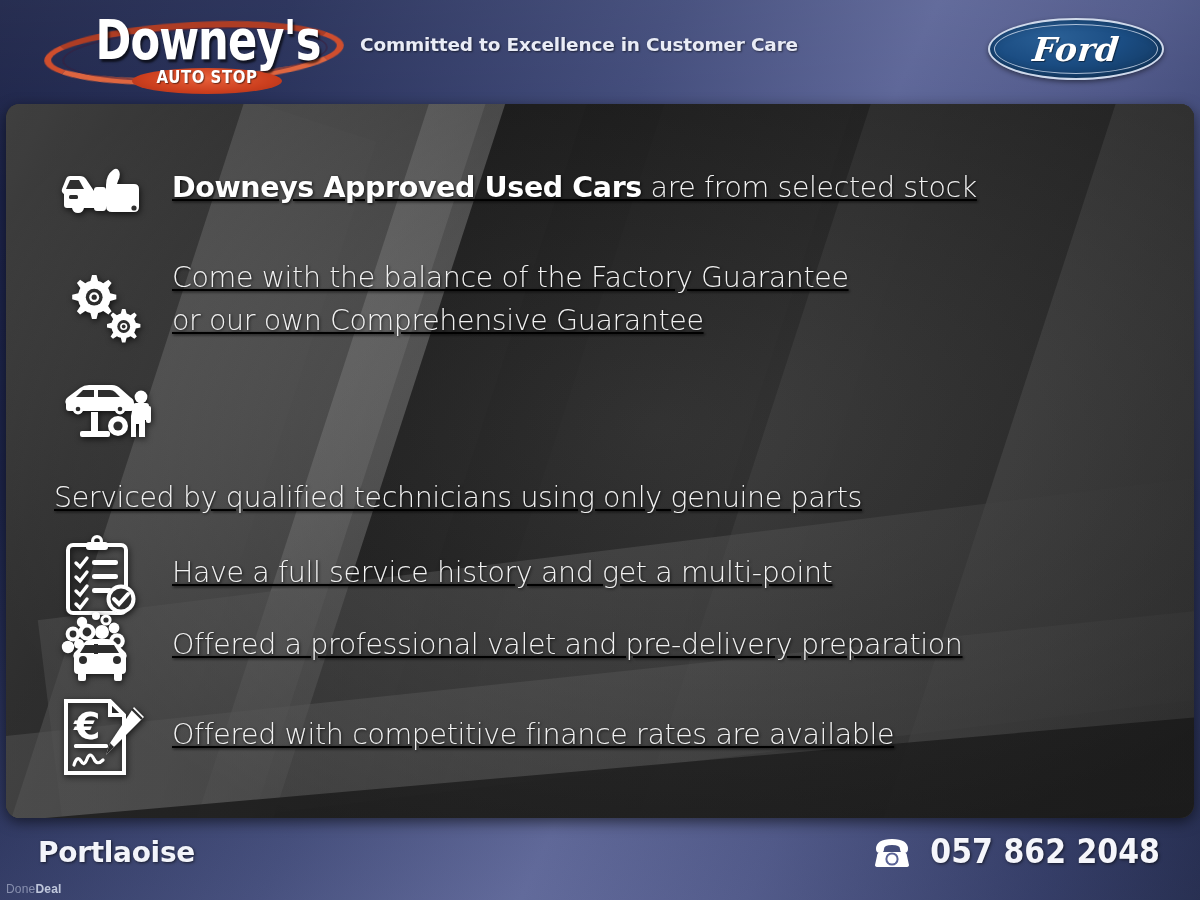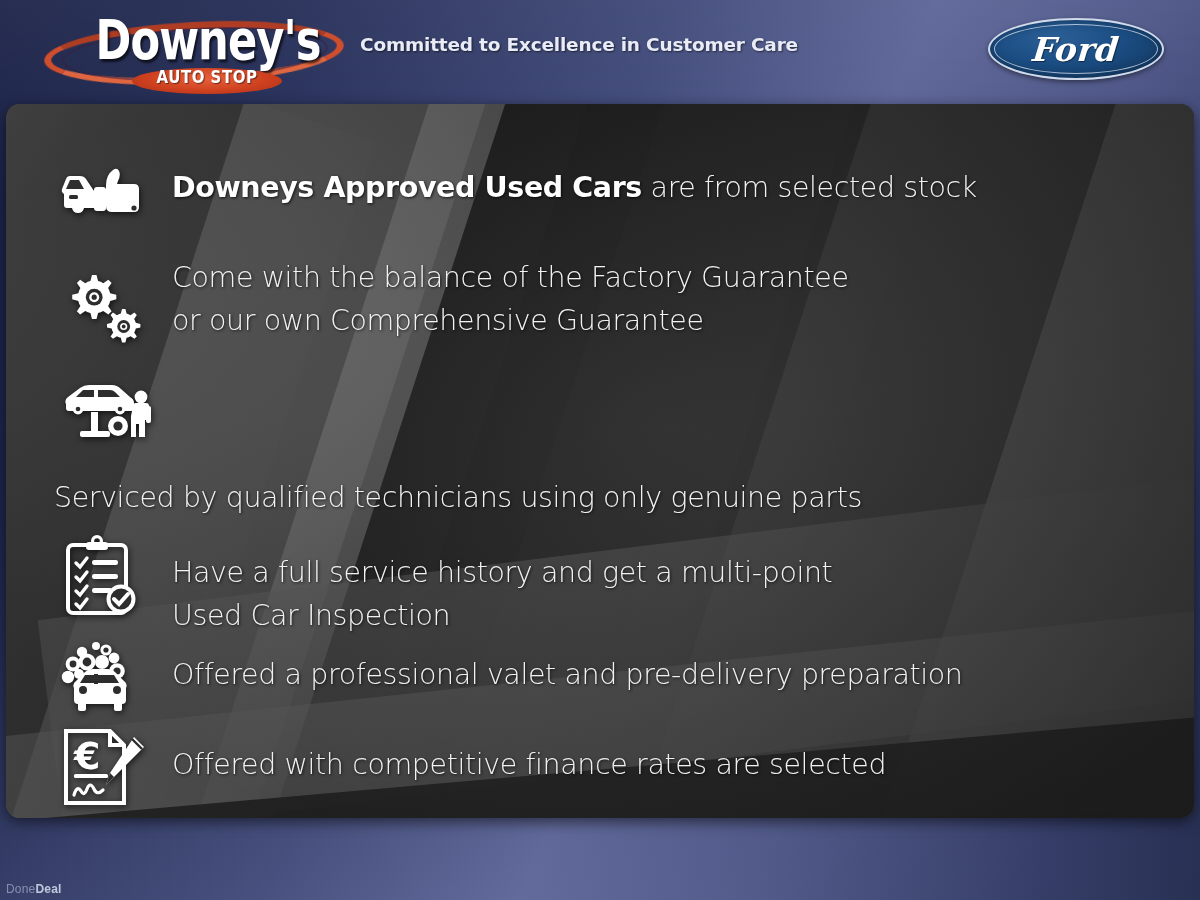--- a/index.html
+++ b/index.html
@@ -195,20 +195,21 @@
   .panel .vign {
     position:absolute; inset:0;
     background: radial-gradient(ellipse at 55% 45%, rgba(255,255,255,.04) 0%, rgba(0,0,0,.28) 80%);
   }
 
   
   .list {
     position: absolute; inset: 0;
     padding: 54px 40px 42px 48px;
     z-index: 2;
+    text-decoration: underline;
   }
   .bullet {
     display: flex;
     align-items: flex-start;
     margin-bottom: 22px;
     min-height: 62px;
   }
   .bullet .ico {
     flex: 0 0 118px;
     height: 64px;
@@ -404,21 +405,20 @@
             <rect x="32" y="53" width="20" height="5" rx="2.2" fill="#ffffff"></rect>
             <path d="M16 69 l4 4 7-9" stroke="#ffffff" stroke-width="3.4" fill="none" stroke-linecap="round"></path>
 
             <circle cx="61" cy="64" r="14" fill="#2d2d2d"></circle>
             <circle cx="61" cy="64" r="12.5" fill="none" stroke="#ffffff" stroke-width="4"></circle>
             <path d="M54 64 l5 5 9-10" stroke="#ffffff" stroke-width="4" fill="none" stroke-linecap="round"></path>
           </svg>
         </div>
         <div class="txt">
           <div>Have a full service history and get a multi-point</div>
-          <div>Used Car Inspection</div>
         </div>
       </div>
 
       <div class="bullet b5">
         <div class="ico">
           <svg width="92" height="78" viewBox="0 0 92 78" fill="none">
             <g fill="#ffffff">
               <circle cx="22" cy="14" r="5.2"></circle>
               <circle cx="36" cy="8" r="4"></circle>
               <circle cx="46" cy="12" r="5.6"></circle>
@@ -461,25 +461,39 @@
             <rect x="14" y="47" width="34" height="4" rx="1.6" fill="#ffffff"></rect>
 
             <path d="M14 68 q3-10 7-4 q3 6 6-2 q3-8 7 0 q3 7 9 1" stroke="#ffffff" stroke-width="3.2" fill="none" stroke-linecap="round"></path>
 
             <path d="M74 10 L84 20 L54 50 L46 58 L50 46 Z" fill="#ffffff"></path>
             <path d="M46 58 L50 46 L54 50 Z" fill="#2d2d2d"></path>
             <path d="M72 12 L82 22" stroke="#2d2d2d" stroke-width="2.4"></path>
           </svg>
         </div>
         <div class="txt">
-          <div>Offered with competitive finance rates are selected</div>
+          <div>Offered with competitive finance rates are available</div>
         </div>
       </div>
 
     </div>
   </div>
 
+  <div class="footer">
+    <div class="city">Portlaoise</div>
+    <div class="phone-group">
+      <span class="phone-ico">
+        <svg width="44" height="32" viewBox="0 0 44 32" fill="none">
+          <path d="M6 13 Q6 3 22 3 Q38 3 38 13 Q38 17 34 17 Q30 17 30 13 Q30 9 22 9 Q14 9 14 13 Q14 17 10 17 Q6 17 6 13 Z" fill="#ffffff"></path>
+          <path d="M7 20 Q7 16 12 16 L32 16 Q37 16 37 20 L39 29 Q39 31 36 31 L8 31 Q5 31 5 29 Z" fill="#ffffff"></path>
+          <circle cx="22" cy="23" r="6.6" fill="#5a6396"></circle>
+          <circle cx="22" cy="23" r="4.6" fill="#ffffff"></circle>
+        </svg>
+      </span>
+      <span class="phone-num">057 862 2048</span>
+    </div>
+  </div>
 
   <div class="watermark">
     <span>Done</span><b>Deal</b>
   </div>
 
 </div>
 
 </body></html>

